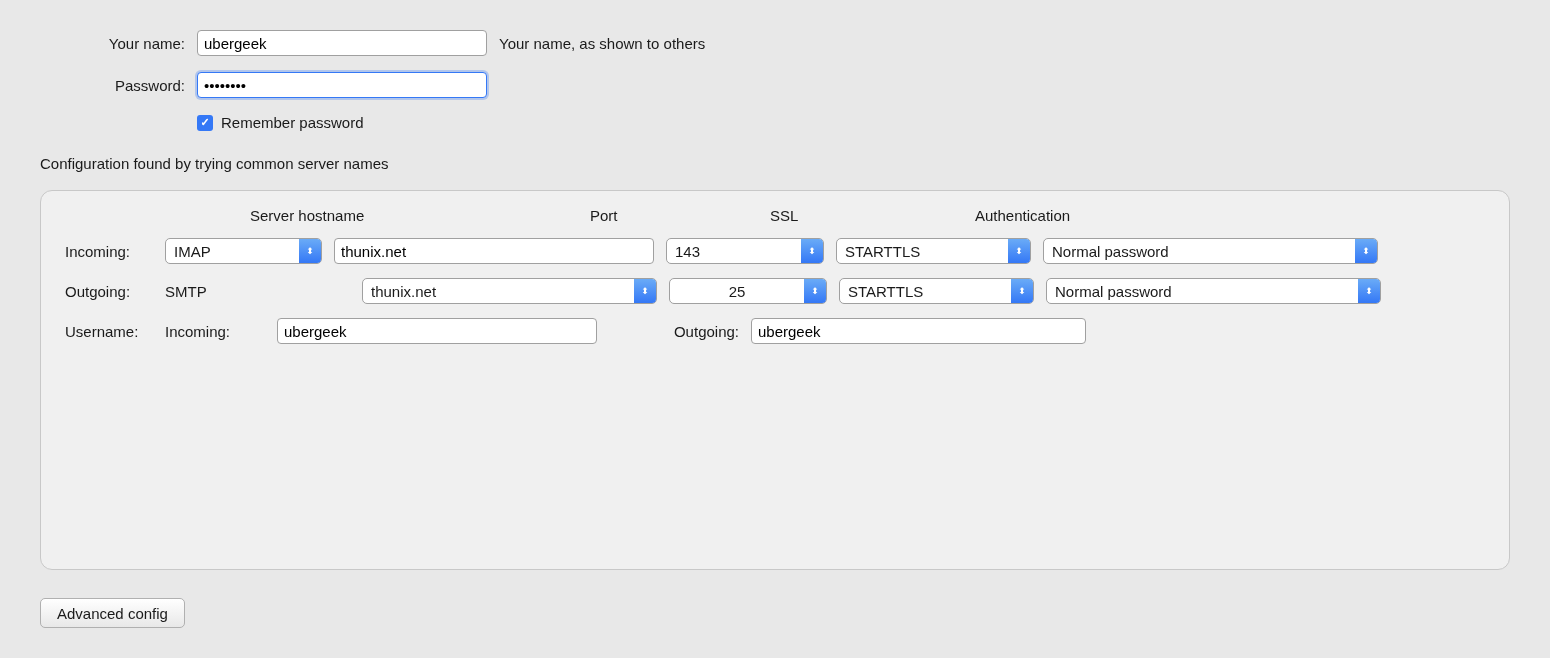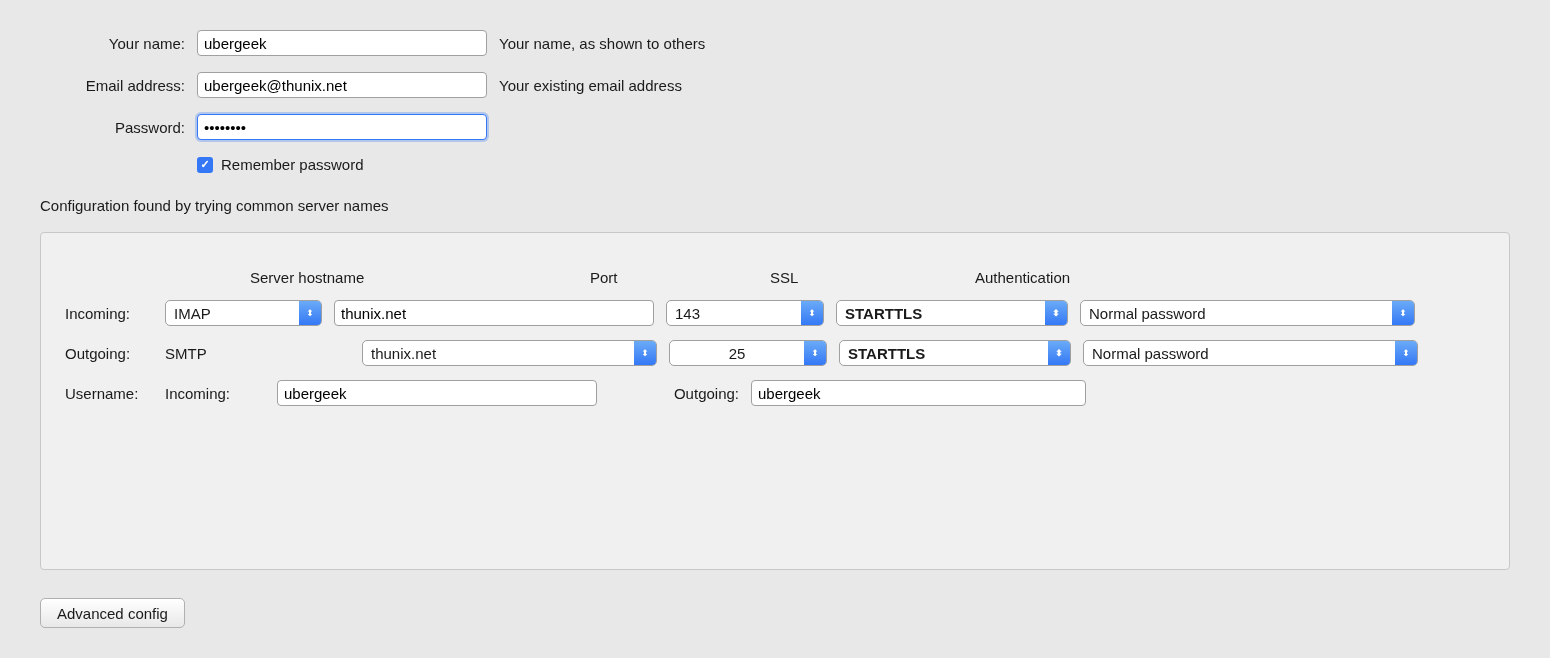--- a/index.html
+++ b/index.html
@@ -105,22 +105,22 @@
     .config-message {
       font-size: 15px;
       color: #1a1a1a;
       margin-bottom: 14px;
     }
 
     
     .server-config-panel {
       background: #f0f0f0;
       border: 1px solid #c8c8c8;
-      border-radius: 4px;
-      padding: 36px 24px;
+      border-radius: 12px;
+      padding: 16px 24px;
       flex: 1;
     }
 
     .server-config-header {
       display: flex;
       align-items: center;
       margin-bottom: 14px;
       padding-left: 185px;
     }
 
@@ -292,45 +292,39 @@
 
     .protocol-select {
       width: 157px;
     }
 
     .port-select {
       width: 158px;
     }
 
     .ssl-select {
-      width: 232px;
-      font-weight: bold;
+      width: 195px;
     }
 
     .auth-select {
       width: 335px;
     }
   </style>
 </head>
 <body>
 
 <div class="main-container">
 
   <div class="form-section">
     <div class="form-row">
       <label class="form-label">Your name:</label>
       <input class="form-input" type="text" value="ubergeek" style="">
       <span class="form-hint">Your name, as shown to others</span>
     </div>
 
-    <div class="form-row">
-      <label class="form-label">Email address:</label>
-      <input class="form-input" type="email" value="ubergeek@thunix.net" style="">
-      <span class="form-hint">Your existing email address</span>
-    </div>
 
     <div class="form-row">
       <label class="form-label">Password:</label>
       <input class="form-input password-field" type="password" value="12345678" style="">
     </div>
 
     <div class="checkbox-row">
       <div class="checkbox">
         <span class="checkbox-check">✓</span>
       </div>

